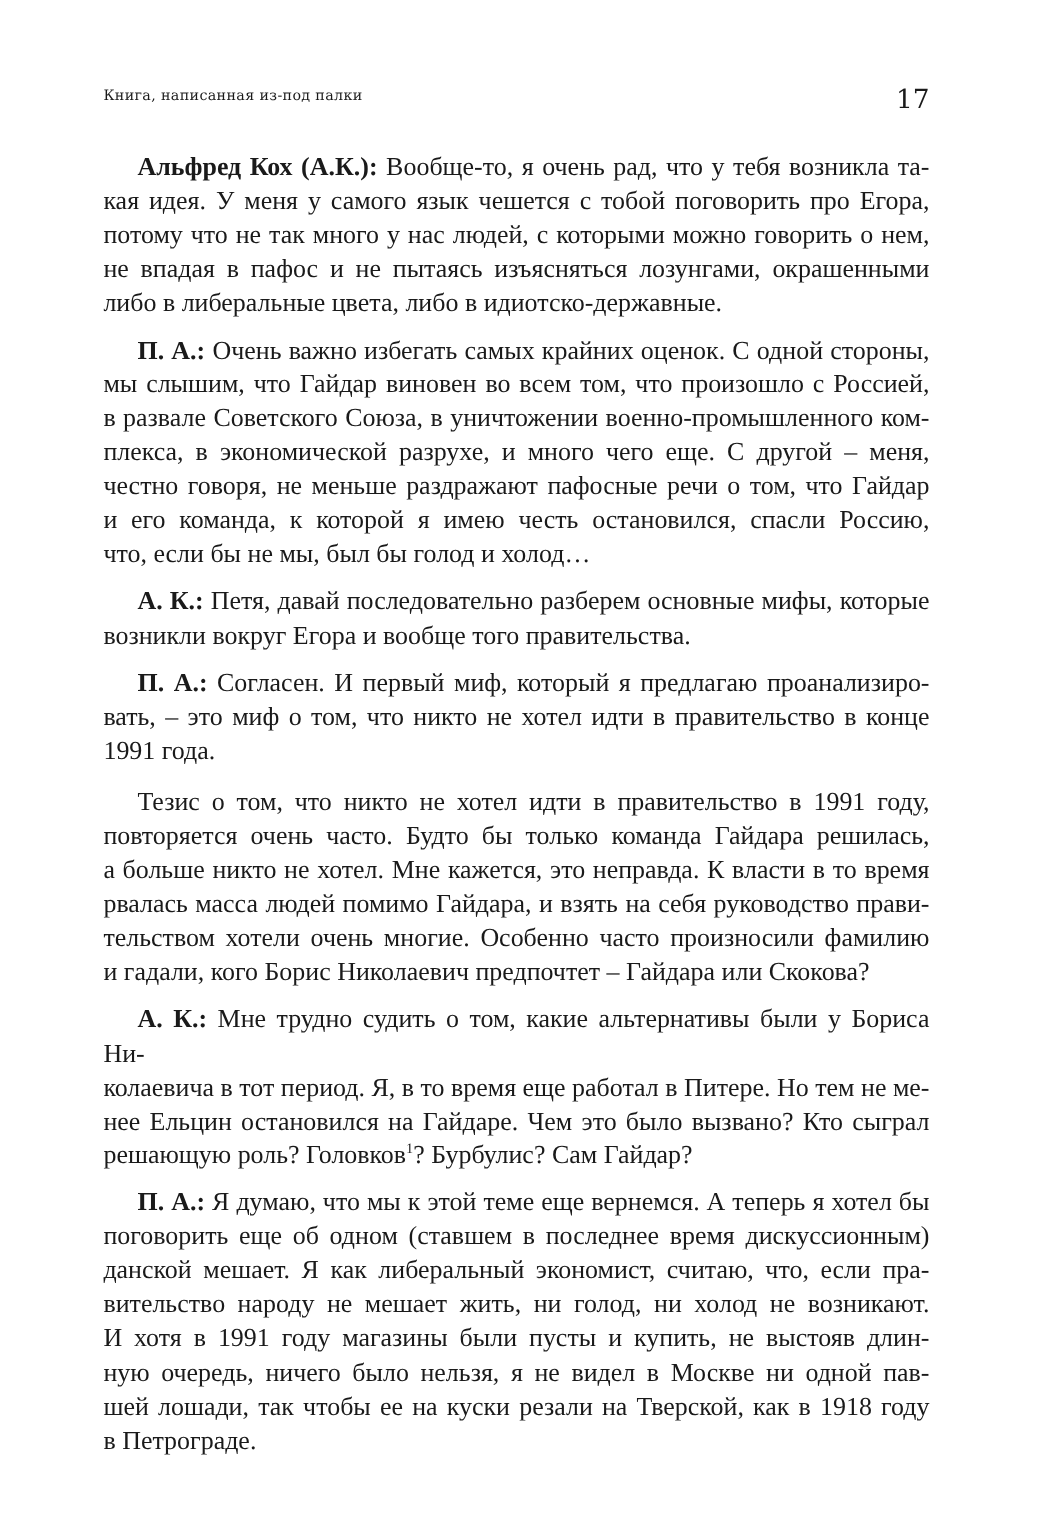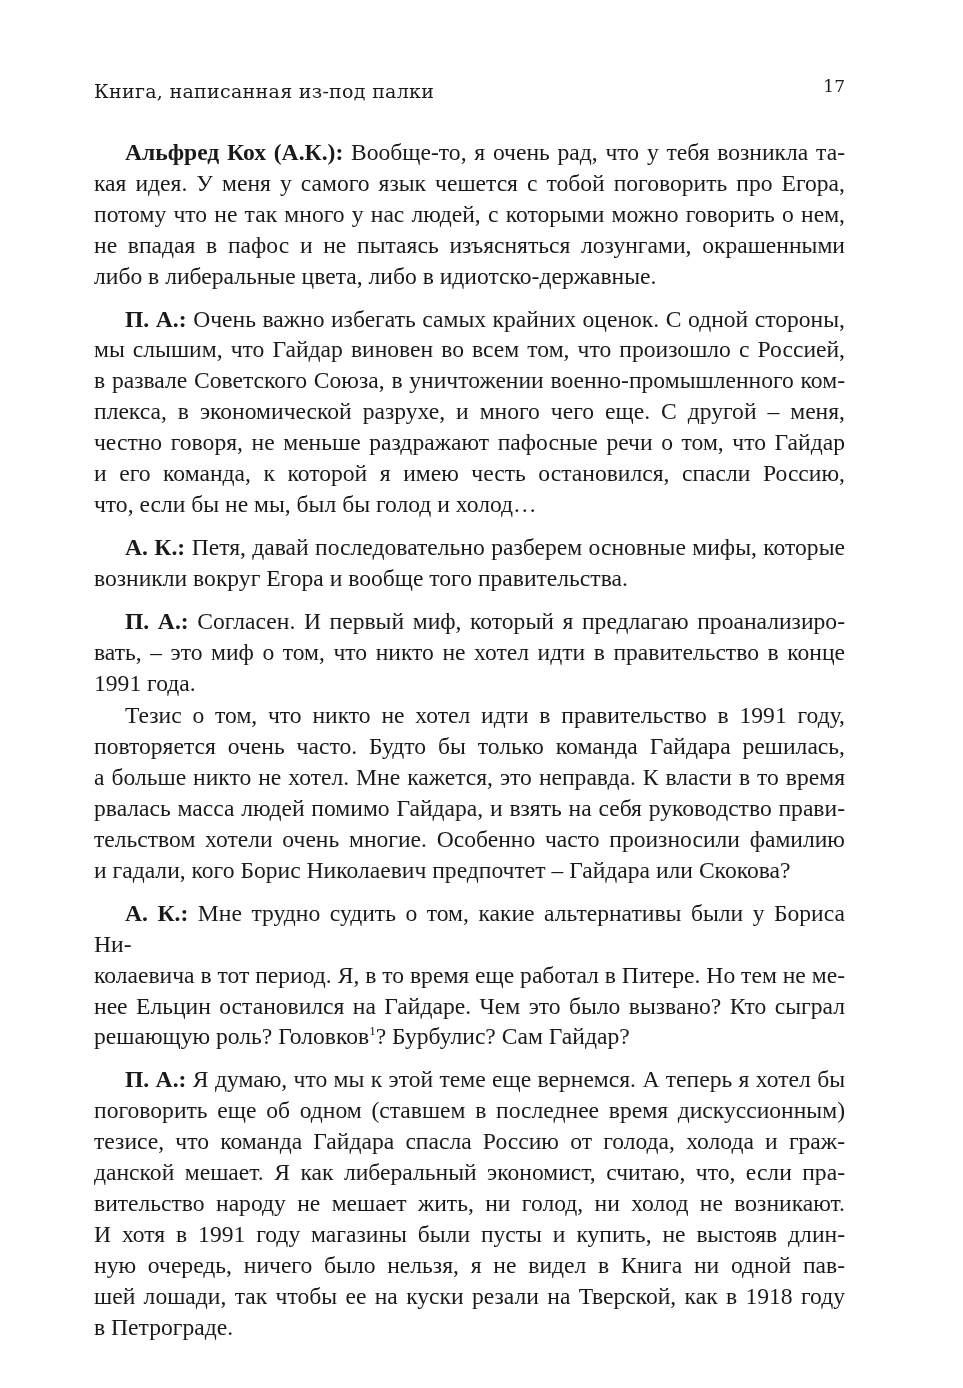--- a/index.html
+++ b/index.html
@@ -2,29 +2,29 @@
 <html><head>
 <meta charset="utf-8">
 <style>
   html, body { margin: 0; padding: 0; background: #ffffff; }
   body { width: 963px; height: 1388px; position: relative; overflow: hidden; color: #1a1a1a; }
   .page { position: absolute; left: 94px; top: 0; width: 751px; }
   .running-head {
     position: absolute; top: 76px; left: 0; width: 751px; height: 30px;
     font-family: "DejaVu Serif", serif;
   }
-  .running-title { position: absolute; left: 0; top: 4px; font-size: 19px; letter-spacing: 0.3px; }
-  .page-number { position: absolute; right: 0; top: 0; font-size: 17px; }
+  .running-title { position: absolute; left: 0; top: 4px; font-size: 13px; letter-spacing: 0.3px; }
+  .page-number { position: absolute; right: 0; top: 0; font-size: 24px; }
   .body-text {
     position: absolute; top: 137px; left: 0; width: 751px;
     font-family: Liberation Serif, serif; font-size: 23.6px; line-height: 30.9px;
   }
   .para { margin: 0; text-align: justify; text-indent: 31px; hyphens: manual; }
   .para + .para.spaced { margin-top: 12px; }
-  .para + .para.cont { margin-top: 2px; }
+  .para + .para.cont { margin-top: 16px; }
   .speaker { font-weight: bold; }
   sup { font-size: 13px; line-height: 0; vertical-align: 9px; }
   .line { display: block; text-align: justify; text-align-last: justify; }
   .line.last { text-align-last: left; }
   .line.first { text-indent: 31px; }
 </style>
 </head>
 <body>
 
 <div class="page">
@@ -76,23 +76,22 @@
     <div class="para spaced" style="text-indent:0">
       <span class="line first"><span class="speaker">А. К.:</span><span> Мне трудно судить о том, какие альтернативы были у Бориса Ни-</span></span>
       <span class="line">колаевича в тот период. Я, в то время еще работал в Питере. Но тем не ме-</span>
       <span class="line">нее Ельцин остановился на Гайдаре. Чем это было вызвано? Кто сыграл</span>
       <span class="line last"><span>решающую роль? Головков</span><sup>1</sup><span>? Бурбулис? Сам Гайдар?</span></span>
     </div>
 
     <div class="para spaced" style="text-indent:0">
       <span class="line first"><span class="speaker">П. А.:</span><span> Я думаю, что мы к этой теме еще вернемся. А теперь я хотел бы</span></span>
       <span class="line">поговорить еще об одном (ставшем в последнее время дискуссионным)</span>
-      <span class="line">тезисе, что команда Гайдара спасла Россию от голода, холода и граж-</span>
       <span class="line">данской мешает. Я как либеральный экономист, считаю, что, если пра-</span>
       <span class="line">вительство народу не мешает жить, ни голод, ни холод не возникают.</span>
       <span class="line">И хотя в 1991 году магазины были пусты и купить, не выстояв длин-</span>
-      <span class="line">ную очередь, ничего было нельзя, я не видел в Книга ни одной пав-</span>
+      <span class="line">ную очередь, ничего было нельзя, я не видел в Москве ни одной пав-</span>
       <span class="line">шей лошади, так чтобы ее на куски резали на Тверской, как в 1918 году</span>
       <span class="line last">в Петрограде.</span>
     </div>
 
   </div>
 </div>
 
 </body></html>

